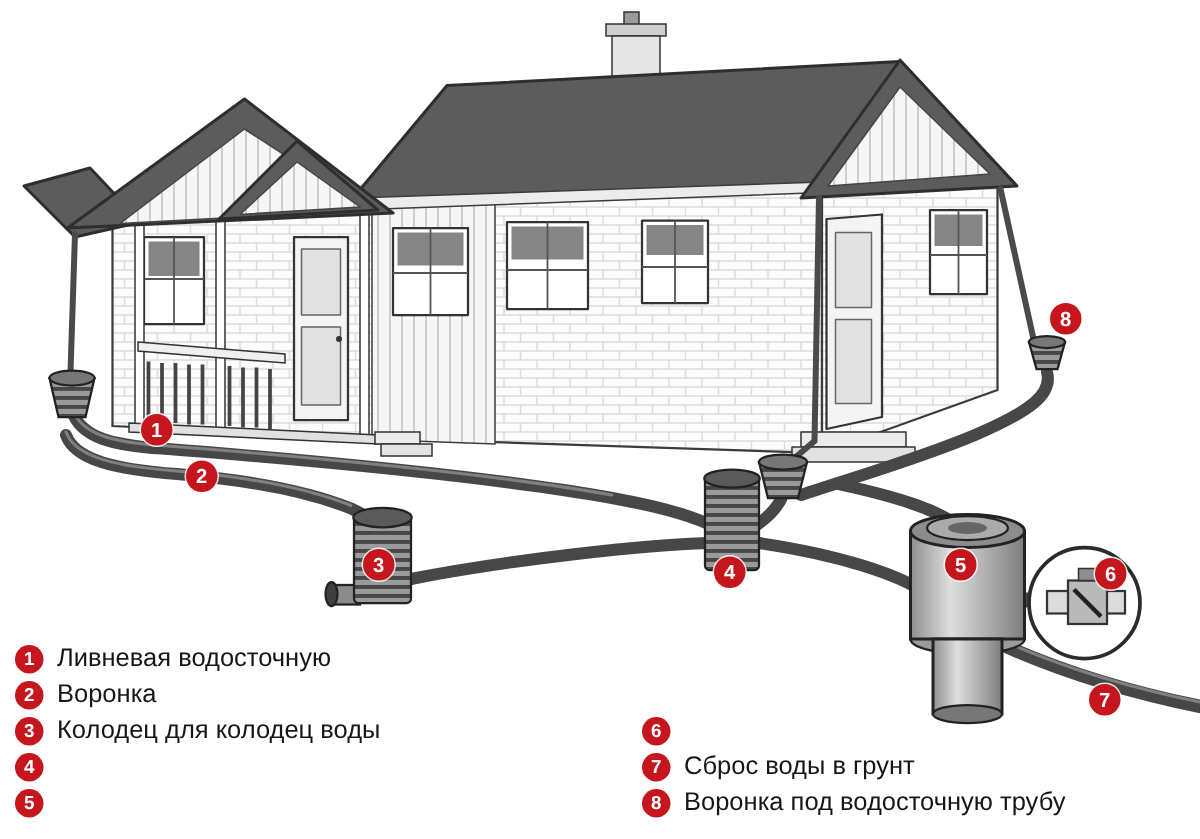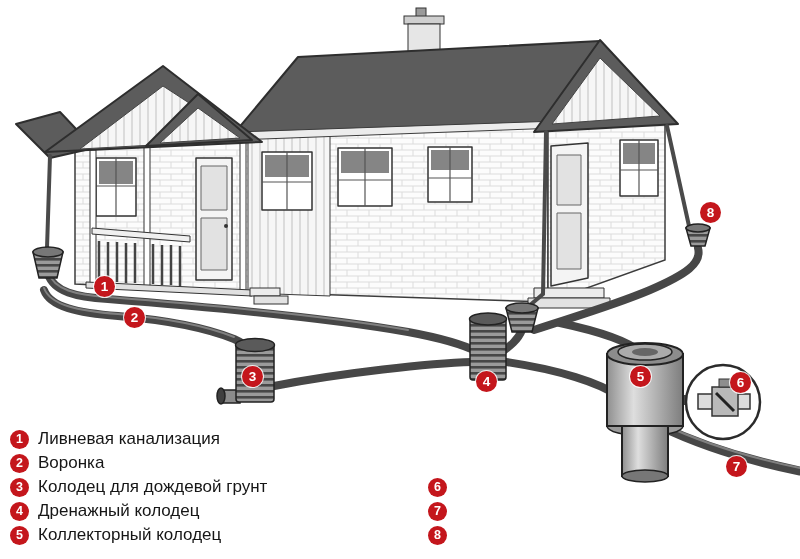--- a/index.html
+++ b/index.html
@@ -213,45 +213,45 @@
   <div class="marker" style="left:242px;top:366px">3</div>
   <div class="marker" style="left:476px;top:371px">4</div>
   <div class="marker" style="left:630px;top:366px">5</div>
   <div class="marker" style="left:730px;top:372px">6</div>
   <div class="marker" style="left:726px;top:456px">7</div>
   <div class="marker" style="left:700px;top:202px">8</div>
 
   <div class="legend legend-left">
     <div class="legend-row">
       <span class="bullet">1</span>
-      <span class="legend-label">Ливневая канализация</span>
+      <span class="legend-label">Ливневая водосточную</span>
     </div>
     <div class="legend-row">
       <span class="bullet">2</span>
       <span class="legend-label">Воронка</span>
     </div>
     <div class="legend-row">
       <span class="bullet">3</span>
-      <span class="legend-label">Колодец для дождевой грунт</span>
+      <span class="legend-label">Колодец для колодец воды</span>
     </div>
     <div class="legend-row">
       <span class="bullet">4</span>
-      <span class="legend-label">Дренажный колодец</span>
     </div>
     <div class="legend-row">
       <span class="bullet">5</span>
-      <span class="legend-label">Коллекторный колодец</span>
     </div>
   </div>
 
   <div class="legend legend-right">
     <div class="legend-row">
       <span class="bullet">6</span>
     </div>
     <div class="legend-row">
       <span class="bullet">7</span>
+      <span class="legend-label">Сброс воды в грунт</span>
     </div>
     <div class="legend-row">
       <span class="bullet">8</span>
+      <span class="legend-label">Воронка под водосточную трубу</span>
     </div>
   </div>
 
 </div>
 
 </body></html>

